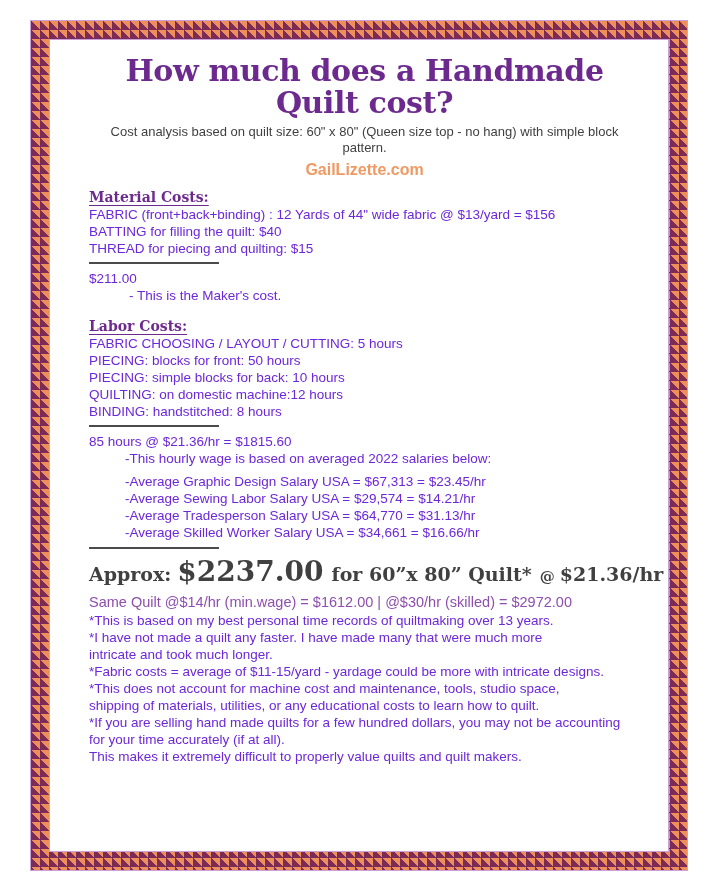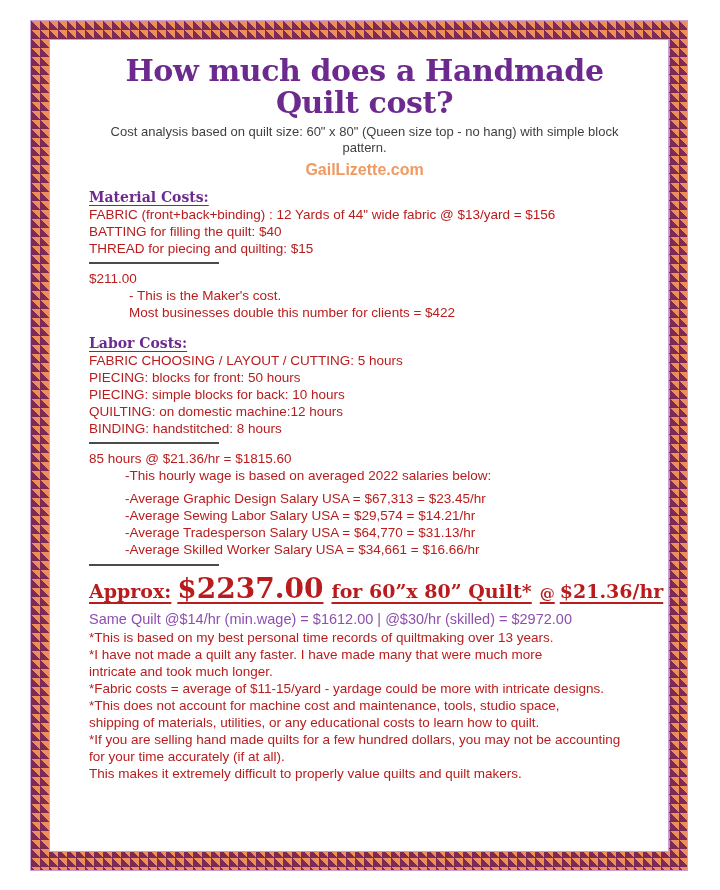--- a/index.html
+++ b/index.html
@@ -27,30 +27,30 @@
     font-size:30px; line-height:32px; letter-spacing:-0.4px; color:#6d2a8e;
   }
   .subtitle { margin-top:5px; text-align:center; font-size:13px; line-height:16px; color:#3f3f3f; }
   .website  { margin-top:4px; text-align:center; font-size:16px; line-height:20px; font-weight:700; color:#ef9963; cursor:pointer; }
   .section-heading {
     font-family:"DejaVu Serif", serif; font-weight:bold; font-size:14px; line-height:18px;
     color:#6d2a8e; text-decoration:underline; text-underline-offset:3px;
   }
   .mat-heading { margin-top:8px; }
   .labor-heading { margin-top:13px; }
-  .line { font-size:13.5px; line-height:17px; color:#b91c1c; }
+  .line { font-size:13.5px; line-height:17px; color:#6d28d9; }
   .indent { padding-left:40px; }
   .indent-sm { padding-left:36px; }
   .divider { width:130px; border-top:2px solid #4b4b4b; margin-top:5px; margin-bottom:6px; }
   .salaries { margin-top:6px; }
   .divider-3 { margin-top:6px; margin-bottom:9px; }
   .approx {
-    font-family:"DejaVu Serif", serif; font-weight:bold; color:#b91c1c;
+    font-family:"DejaVu Serif", serif; font-weight:bold; color:#404040;
     font-size:19px; line-height:28px;
-    text-decoration:underline; text-underline-offset:4px;
+    text-underline-offset:4px;
     text-decoration-thickness:1.5px;
     white-space:nowrap;
   }
   .approx .amount { font-size:28px; margin-left:6px; margin-right:8px; }
   .approx .mid { margin-right:8px; }
   .approx .at { font-size:15px; margin-right:5px; }
   .same-quilt { margin-top:2px; font-size:14.5px; line-height:20px; color:#8e4fae; }
   .para { }
 </style>
 </head>
@@ -65,21 +65,20 @@
       <div class="website">GailLizette.com</div>
 
       <section>
         <h2 class="section-heading mat-heading">Material Costs:</h2>
         <div class="line">FABRIC (front+back+binding) : 12 Yards of 44" wide fabric @ $13/yard = $156</div>
         <div class="line">BATTING for filling the quilt: $40</div>
         <div class="line">THREAD for piecing and quilting: $15</div>
         <div class="divider"></div>
         <div class="line">$211.00</div>
         <div class="line indent">- This is the Maker's cost.</div>
-        <div class="line indent">Most businesses double this number for clients = $422</div>
       </section>
 
       <section>
         <h2 class="section-heading labor-heading">Labor Costs:</h2>
         <div class="line">FABRIC CHOOSING / LAYOUT / CUTTING: 5 hours</div>
         <div class="line">PIECING: blocks for front: 50 hours</div>
         <div class="line">PIECING: simple blocks for back: 10 hours</div>
         <div class="line">QUILTING: on domestic machine:12 hours</div>
         <div class="line">BINDING: handstitched: 8 hours</div>
         <div class="divider"></div>

